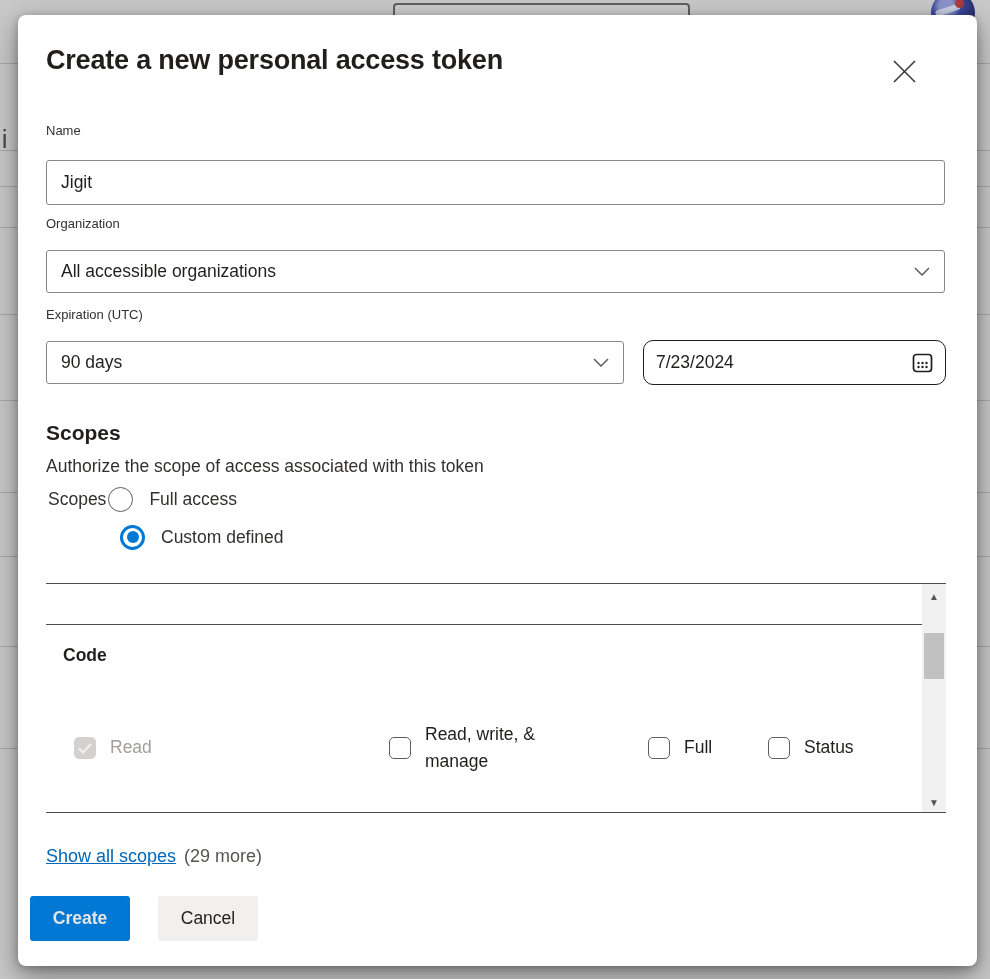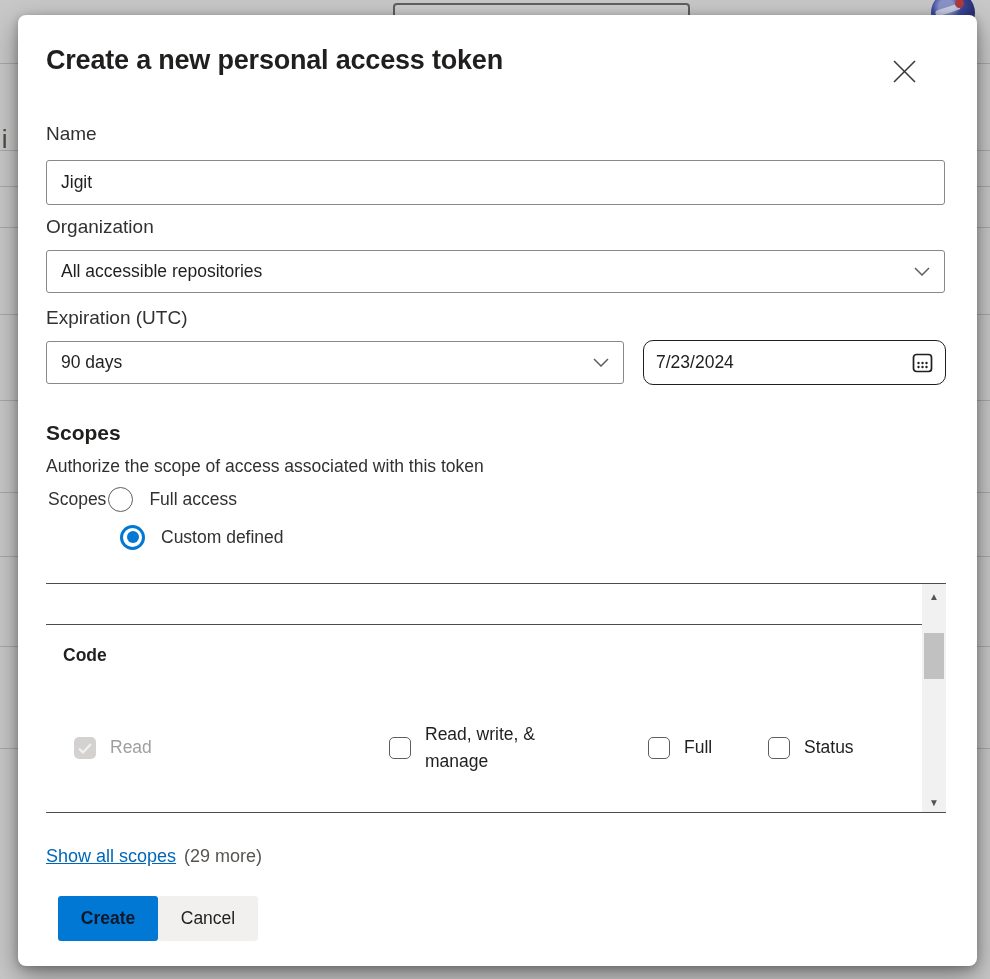--- a/index.html
+++ b/index.html
@@ -22,21 +22,21 @@
   
   .modal { position:absolute; left:18px; top:15px; width:959px; height:951px; background:#ffffff;
            border-radius:8px; box-shadow:0 10px 28px rgba(0,0,0,0.38), 0 2px 8px rgba(0,0,0,0.25); }
   .modal * { position:absolute; }
 
   .dialog-title { left:28px; top:30px; font-size:27px; font-weight:600; color:#201f1e; letter-spacing:-0.2px; }
   .close-btn { left:868px; top:38px; width:36px; height:36px; background:none; border:none; cursor:pointer;
                display:flex; align-items:center; justify-content:center; }
   .close-btn svg { position:static; }
 
-  .field-label { font-size:19px; color:#323130; }
+  .field-label { font-size:13px; color:#323130; }
   .lbl-name { left:28px; top:108px; }
   .lbl-org  { left:28px; top:201px; }
   .lbl-exp  { left:28px; top:292px; }
 
   .text-input { left:28px; top:145px; width:899px; height:45px; border:1px solid #8a8886; border-radius:3px;
                 font-family:"Liberation Sans", sans-serif; font-size:17.5px; color:#201f1e; padding:0 14px; background:#fff; }
   .dropdown { border:1px solid #8a8886; border-radius:3px; background:#fff; display:flex;
               align-items:center; justify-content:space-between; padding:0 14px; cursor:pointer; }
   .dropdown .dd-text { position:static; font-size:17.5px; color:#201f1e; }
   .dropdown svg { position:static; flex:none; }
@@ -83,21 +83,21 @@
               font-size:10px; color:#555; cursor:pointer; background:#f1f1f1; }
   .sb-up { top:2px; } .sb-down { bottom:2px; }
   .sb-thumb { left:2px; top:49px; width:20px; height:46px; background:#c1c1c1; cursor:grab; }
 
   .show-all-row { left:28px; top:831px; display:flex; align-items:baseline; gap:8px; }
   .show-all-link { position:static; font-size:18px; color:#0067b8; text-decoration:underline; cursor:pointer; }
   .more-count { position:static; font-size:18px; color:#57554f; }
 
   .btn { top:881px; height:45px; border:none; border-radius:3px; font-family:"Liberation Sans", sans-serif;
          font-size:17.5px; cursor:pointer; }
-  .btn-create { left:40px; width:100px; background:#0078d4; color:#0f172a; font-weight:700; }
+  .btn-create { left:12px; width:100px; background:#0078d4; color:#e5e5e5; font-weight:700; }
   .btn-cancel { left:140px; width:100px; background:#f1f0ef; color:#201f1e; }
 </style>
 </head>
 <body>
 
 <div class="backdrop">
   <div class="bg-line" style="top:63px"></div>
   <div class="bg-line" style="top:150px"></div>
   <div class="bg-line" style="top:186px"></div>
   <div class="bg-line" style="top:227px"></div>
@@ -121,21 +121,21 @@
       <line x1="1" y1="1" x2="22" y2="22" stroke="#3b3a39" stroke-width="1.6"></line>
       <line x1="22" y1="1" x2="1" y2="22" stroke="#3b3a39" stroke-width="1.6"></line>
     </svg>
   </button>
 
   <label class="field-label lbl-name">Name</label>
   <input class="text-input" type="text" value="Jigit" style="">
 
   <label class="field-label lbl-org">Organization</label>
   <div class="dropdown dd-org">
-    <span class="dd-text">All accessible repositories</span>
+    <span class="dd-text">All accessible organizations</span>
     <svg width="16" height="9" viewBox="0 0 16 9">
       <polyline points="1,1 8,8 15,1" fill="none" stroke="#605e5c" stroke-width="1.5"></polyline>
     </svg>
   </div>
 
   <label class="field-label lbl-exp">Expiration (UTC)</label>
   <div class="dropdown dd-exp">
     <span class="dd-text">90 days</span>
     <svg width="16" height="9" viewBox="0 0 16 9">
       <polyline points="1,1 8,8 15,1" fill="none" stroke="#605e5c" stroke-width="1.5"></polyline>

